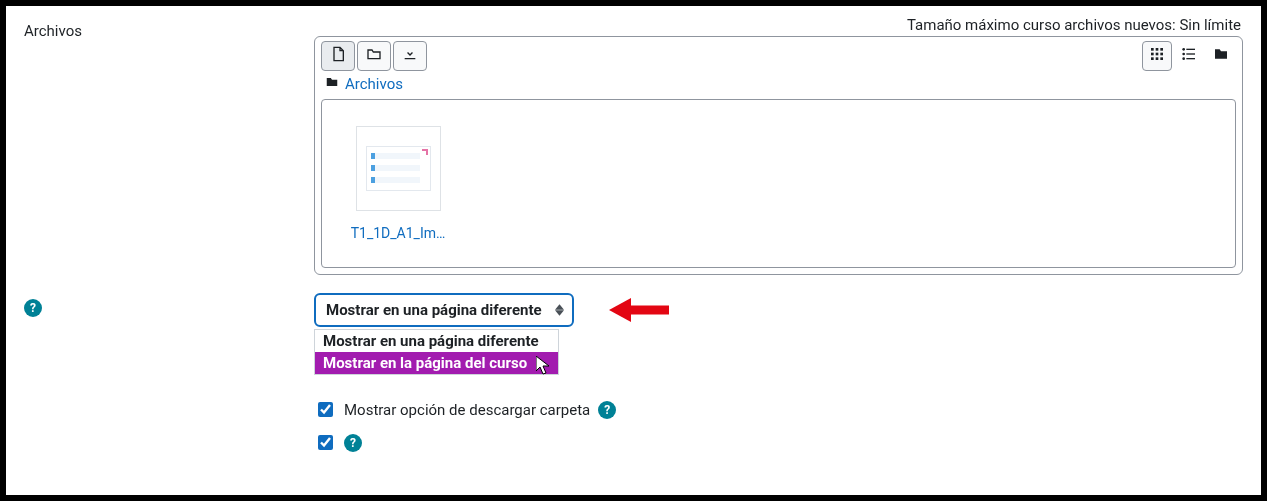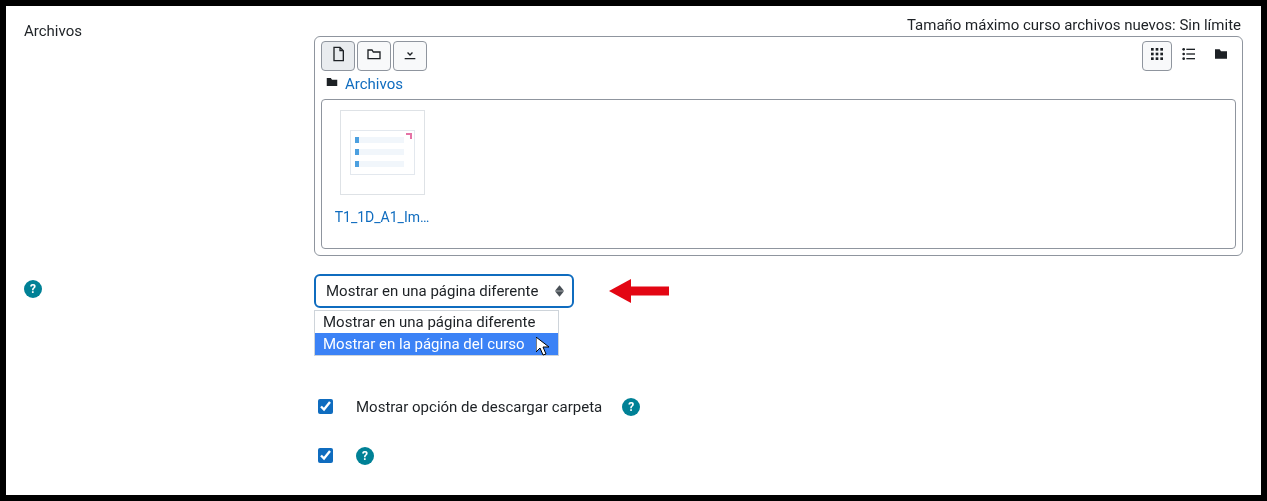--- a/index.html
+++ b/index.html
@@ -98,21 +98,21 @@
     padding: 4px 10px 6px 10px;
     font-size: 15px;
   }
   .fm-breadcrumb .folder-ico { color:#1d2125; }
   .fm-breadcrumb a { color: #0f6cbf; text-decoration: none; }
   .fm-body {
     border: 1px solid #8f959e;
     border-radius: 4px;
     margin: 0 6px 6px 6px;
     min-height: 150px;
-    padding: 10px;
+    padding: 26px;
     display: flex; gap: 10px; align-items: flex-start;
   }
   .file-item {
     width: 100px;
     text-align: center;
     cursor: pointer;
   }
   .thumb {
     width: 85px; height: 85px;
     border: 1px solid #dee2e6;
@@ -137,20 +137,21 @@
   .help-ico {
     width:18px; height:18px; border-radius:50%;
     background:#008196; color:#fff;
     display:inline-flex; align-items:center; justify-content:center;
     font-size:12px; font-weight:700;
     cursor: pointer;
   }
   .select-wrap {
     position: relative;
     display: inline-block;
+    font-weight: bold;
   }
   .custom-select {
     border: 2px solid #0f6cbf;
     border-radius: 6px;
     padding: 6px 28px 6px 10px;
     font-size: 15px;
     color:#1d2125;
     background:#fff;
     cursor:pointer;
     min-width: 260px;
@@ -164,38 +165,38 @@
   .dropdown {
     position:absolute; top:100%; left:0;
     margin-top:2px;
     border:1px solid #ced4da;
     background:#fff;
     font-size:15px;
     min-width: 245px;
     z-index:5;
   }
   .dropdown .opt { padding:2px 8px; white-space:nowrap; cursor:pointer; }
-  .dropdown .opt.highlight { background:#3b82f6; color:#fff; position:relative; }
+  .dropdown .opt.highlight { background:#a21caf; color:#fff; position:relative; }
 
   .cursor-arrow {
     position:absolute; pointer-events:none;
     width:16px; height:20px;
   }
 
   .arrow-pointer {
     position:absolute;
     left: 295px;
     top: 2px;
     pointer-events:none;
   }
 
   .checkbox-row {
-    display:flex; align-items:center; gap:20px;
+    display:flex; align-items:center; gap:8px;
     font-size:15px;
-    margin-top: 18px;
+    margin-top: 2px;
     padding-left: 0;
   }
   input[type=checkbox]{
     width:15px; height:15px;
     accent-color:#0f6cbf;
     cursor:pointer;
   }
   .spacer-col { width:290px; flex:0 0 290px; }
 </style>
 </head>

